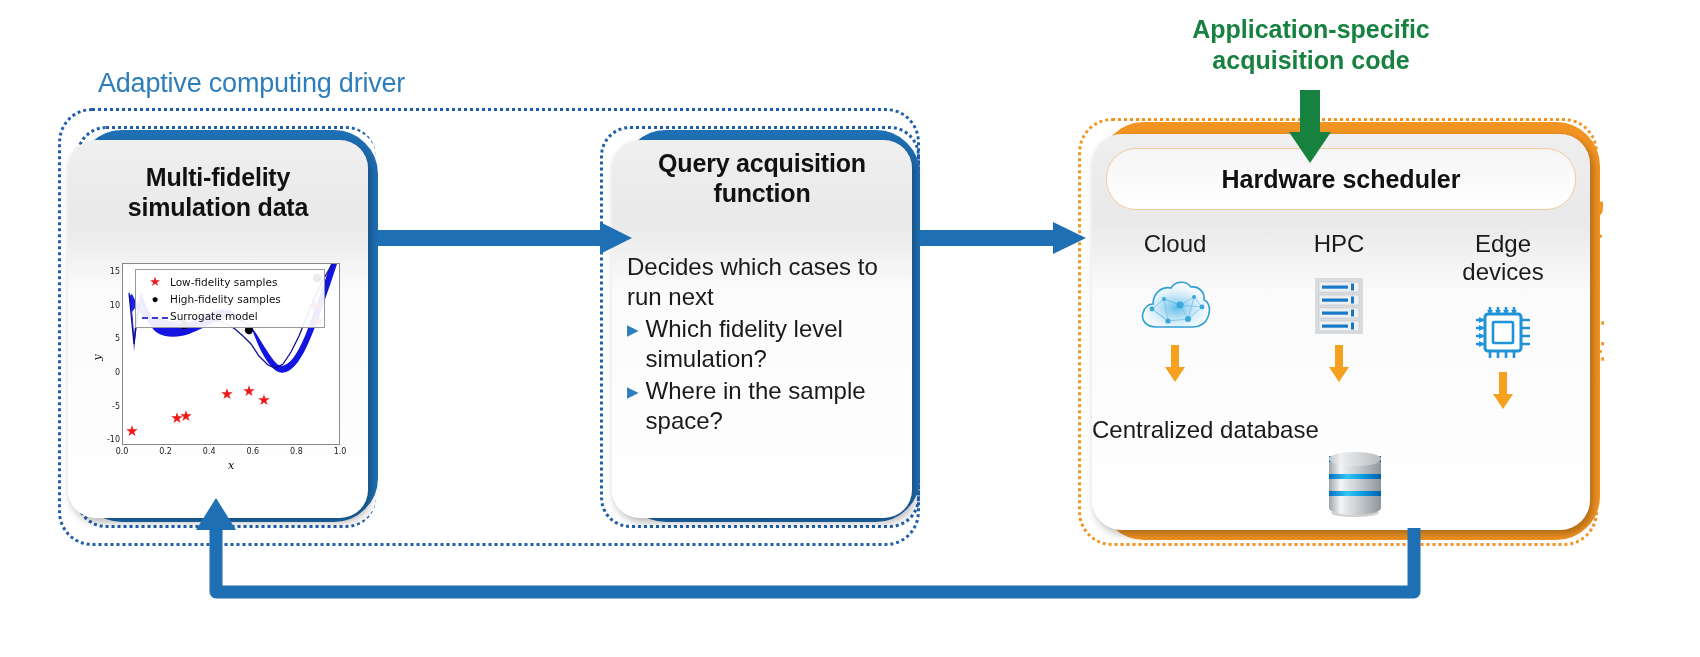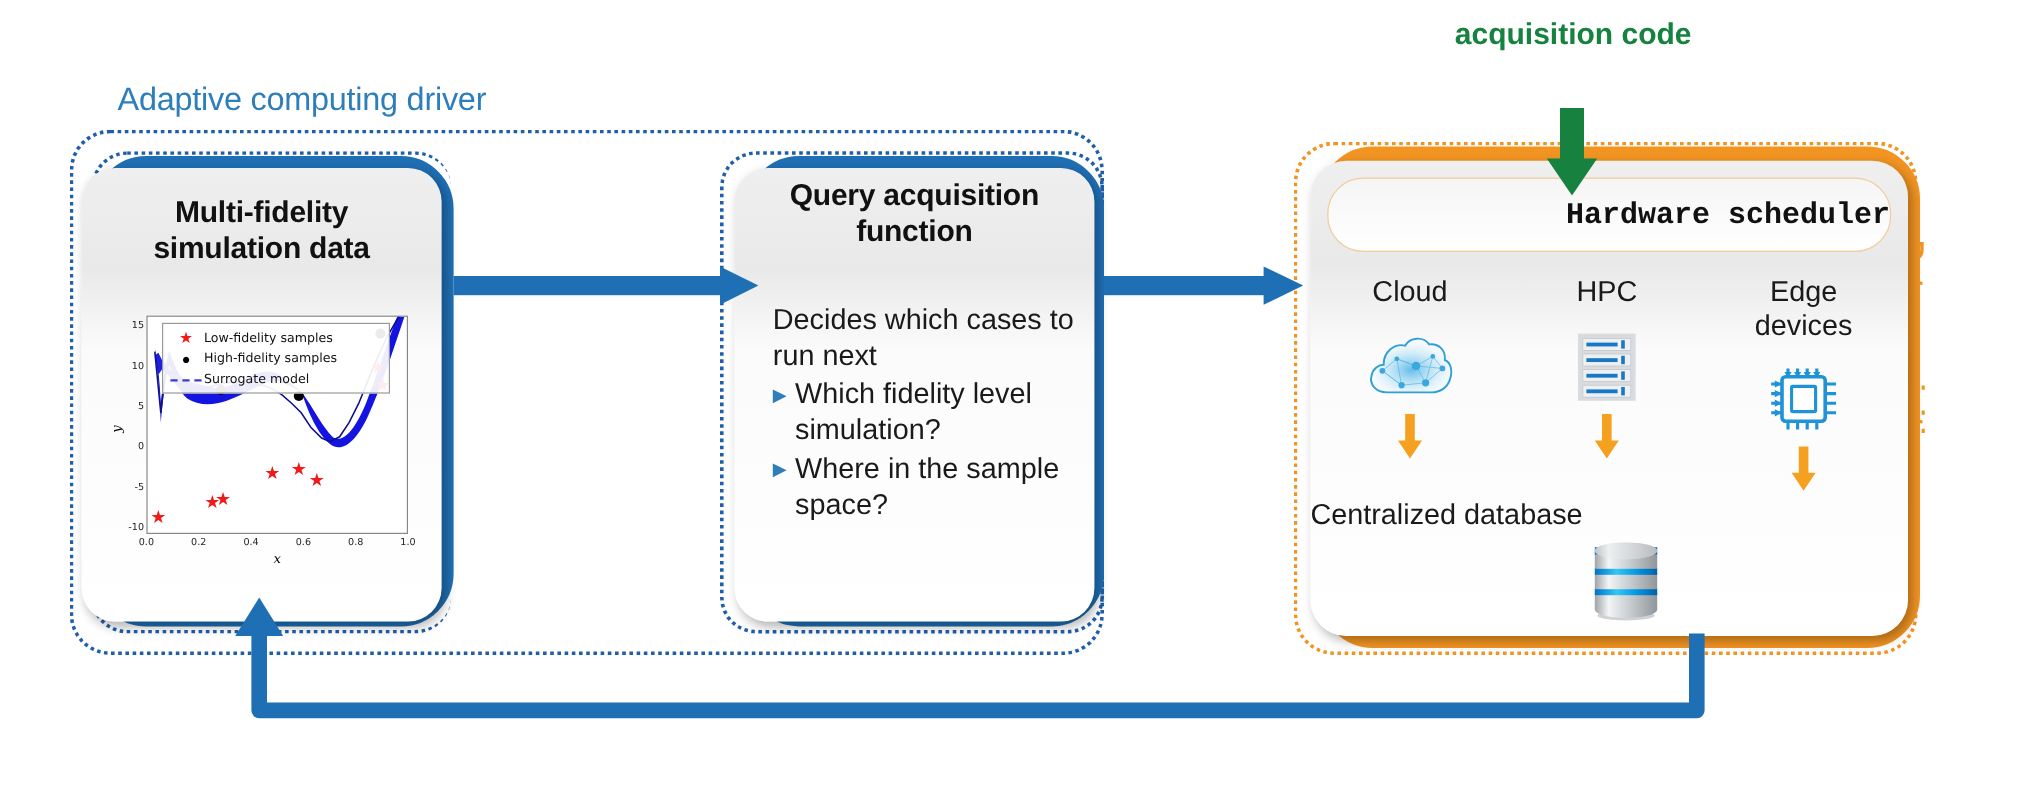--- a/index.html
+++ b/index.html
@@ -106,31 +106,31 @@
     padding:3px 4px; z-index:5;
   }
   .leg-row{ display:flex; align-items:center; height:17px; }
   .leg-sym{ width:30px; text-align:center; font-size:11px; line-height:1; }
   .leg-star{ color:#ef1b1b; font-size:13px; }
   .leg-dot{ color:#000; font-size:12px; }
   .leg-line{ display:inline-block; width:26px; height:0; border-top:2px dashed #3b3bd0; }
   .leg-txt{ font-size:10.5px; color:#111; font-family:"DejaVu Sans", sans-serif; }
 
   
-  .c2-body{ position:absolute; left:32px; top:112px; width:268px; }
+  .c2-body{ position:absolute; left:15px; top:112px; width:268px; }
   .c2-lead{ font-size:24px; color:#1a1a1a; line-height:1.25; }
   .c2-bullet{ display:flex; font-size:24px; color:#1a1a1a; line-height:1.25; margin-top:2px; }
   .c2-arrow{ color:#2e7ebb; font-size:15px; margin-right:7px; padding-top:7px; flex:0 0 auto; }
 
   
   .hw-title-pill{
     position:absolute; left:14px; top:14px; width:470px; height:62px;
     border:1.5px solid #f3cc9a; border-radius:30px;
     background:linear-gradient(#f5f5f5 0%, #fbfbfb 60%, #ffffff 100%);
-    display:flex; align-items:center; justify-content:flex-end;font-family:Liberation Mono, monospace;
+    display:flex; align-items:center; justify-content:center;
   }
   .hw-title{ font-size:25px; font-weight:bold; color:#111; }
 
   .hw-col{ position:absolute; top:96px; width:150px; text-align:center; }
   .hw-col-label{ font-size:24px; color:#1a1a1a; line-height:1.15; }
   .hw-icon{ height:72px; margin-top:12px; display:flex; align-items:center; justify-content:center; }
   .hw-down{ margin-top:2px; height:40px; display:flex; align-items:center; justify-content:center; }
   .db-label{
     position:absolute; left:0; top:282px; width:498px; text-align:left;
     font-size:24px; color:#1a1a1a;
@@ -150,20 +150,21 @@
   <div class="dotted-blue-inner2"></div>
   <div class="dotted-orange"></div>
 
   <div class="tab-outline tab-blue-1"></div>
   <div class="tab-outline tab-blue-2"></div>
   <div class="tab-orange"></div>
 
   <div class="driver-label">Adaptive computing driver</div>
 
   <div class="app-label">
+    <div>Application-specific</div>
     <div>acquisition code</div>
   </div>
 
   <div class="data-acq-label">Data acquisition</div>
 
   <div class="card card-1">
     <div class="card-title">
       <div>Multi-fidelity</div>
       <div>simulation data</div>
     </div>

